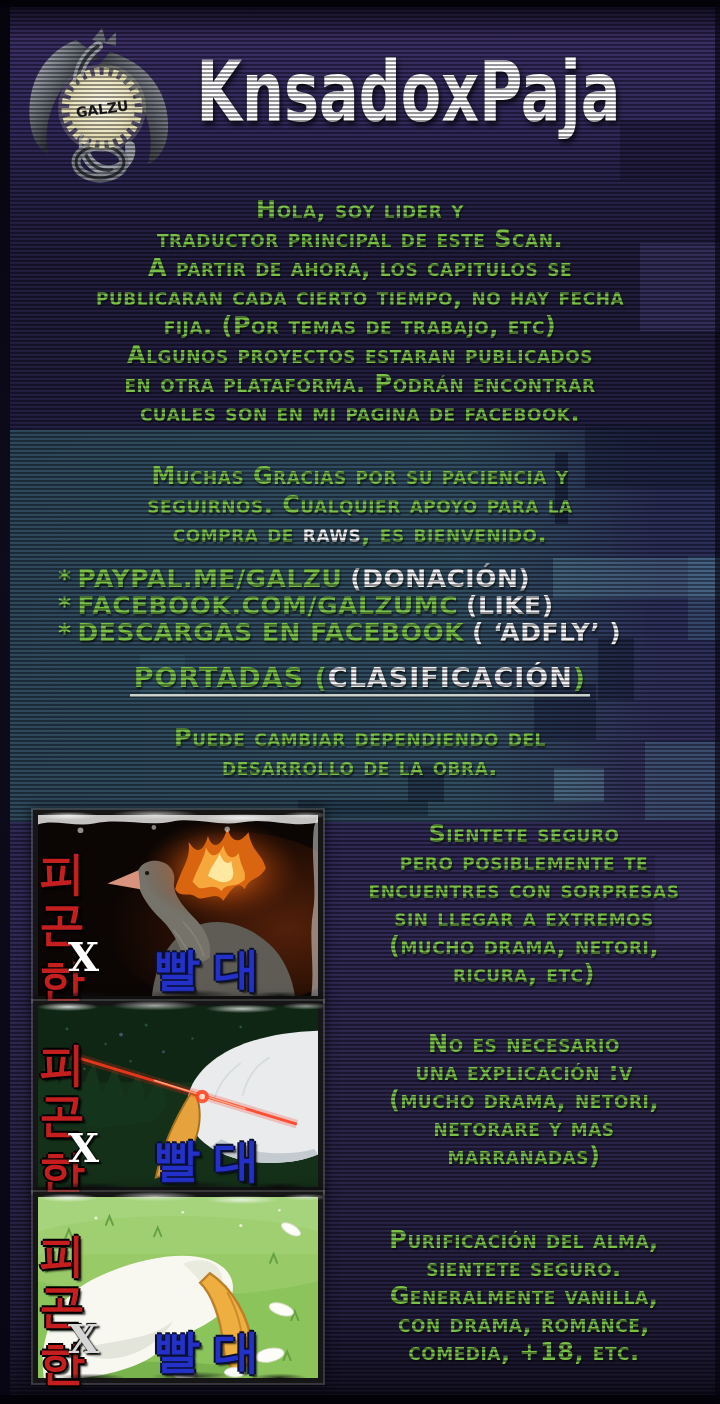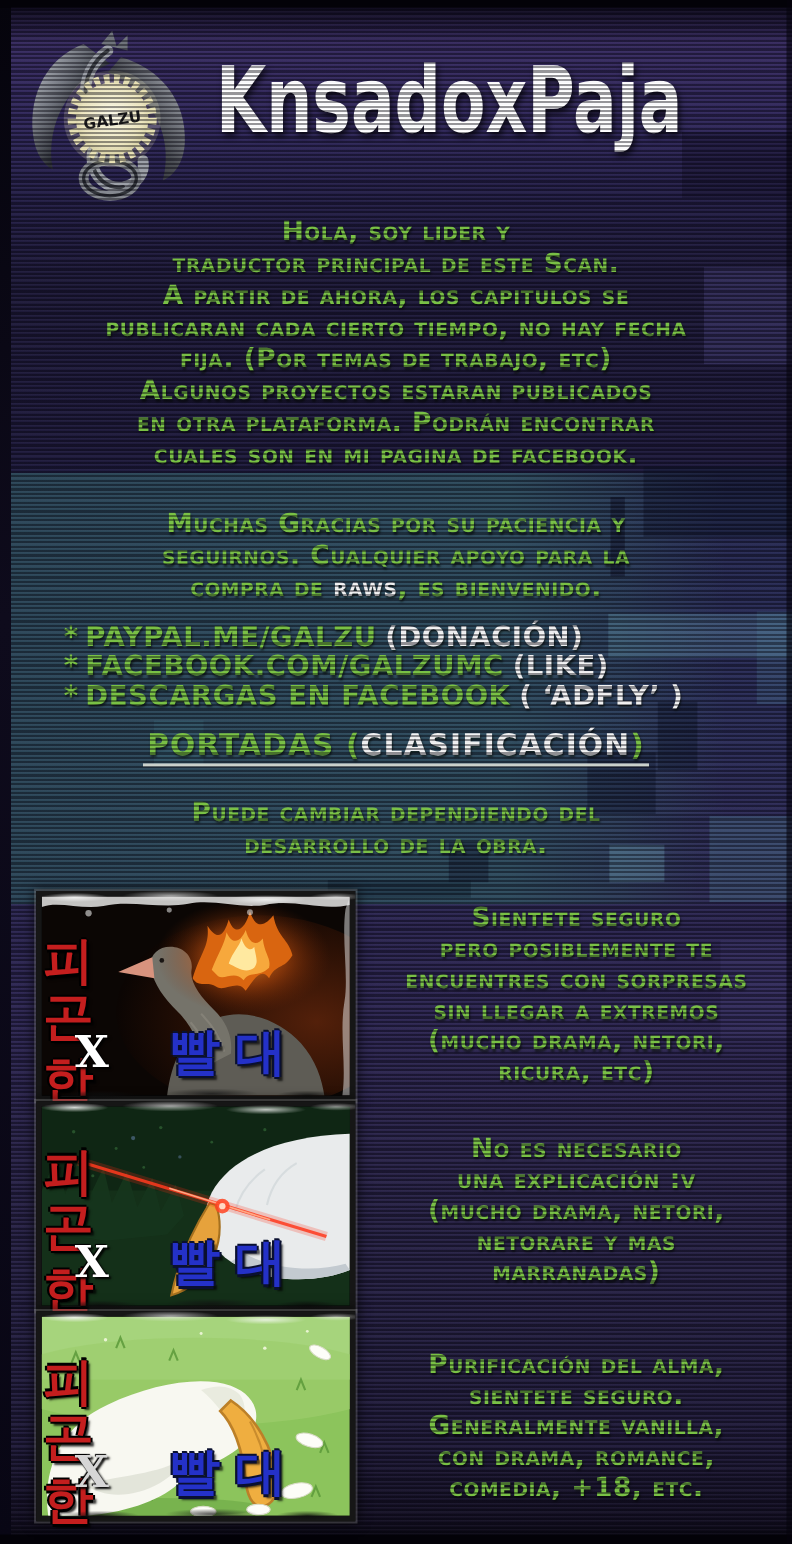--- a/index.html
+++ b/index.html
@@ -60,21 +60,21 @@
       radial-gradient(ellipse 40px 6px at 85% 55%,rgba(12,12,12,.75),transparent 70%);}
   .frame1{top:810px;} .frame2{top:1001px;} .frame3{top:1192px;}
   .cover-art{position:absolute;inset:0;width:100%;height:100%;}
 
   .k-vert{position:absolute;left:2px;top:4px;z-index:2;writing-mode:vertical-rl;text-orientation:upright;
     font-size:46px;font-weight:bold;color:#c41e1e;letter-spacing:8px;line-height:1;
     text-shadow:2px 0 0 #000,-2px 0 0 #000,0 2px 0 #000,0 -2px 0 #000,3px 3px 2px rgba(0,0,0,.8);}
   .k-x{position:absolute;left:30px;bottom:16px;z-index:2;font-family:"DejaVu Serif",serif;
     font-size:40px;font-weight:bold;color:#fff;text-shadow:2px 2px 2px #000,-1px -1px 1px #000;}
   .frame3 .k-x{color:#d6d6d6;}
-  .k-blue{position:absolute;left:116px;bottom:17px;z-index:2;font-size:46px;font-weight:bold;color:#2431c8;
+  .k-blue{position:absolute;left:116px;bottom:4px;z-index:2;font-size:46px;font-weight:bold;color:#2431c8;
     letter-spacing:14px;line-height:1;
     text-shadow:2px 0 0 #0a1030,-2px 0 0 #0a1030,0 2px 0 #0a1030,0 -2px 0 #0a1030,3px 3px 2px rgba(0,0,0,.7);}
 </style>
 </head>
 <body>
 
 <div class="page">
 
   <div class="bg-layer">
     <div class="teal-panel"></div>

